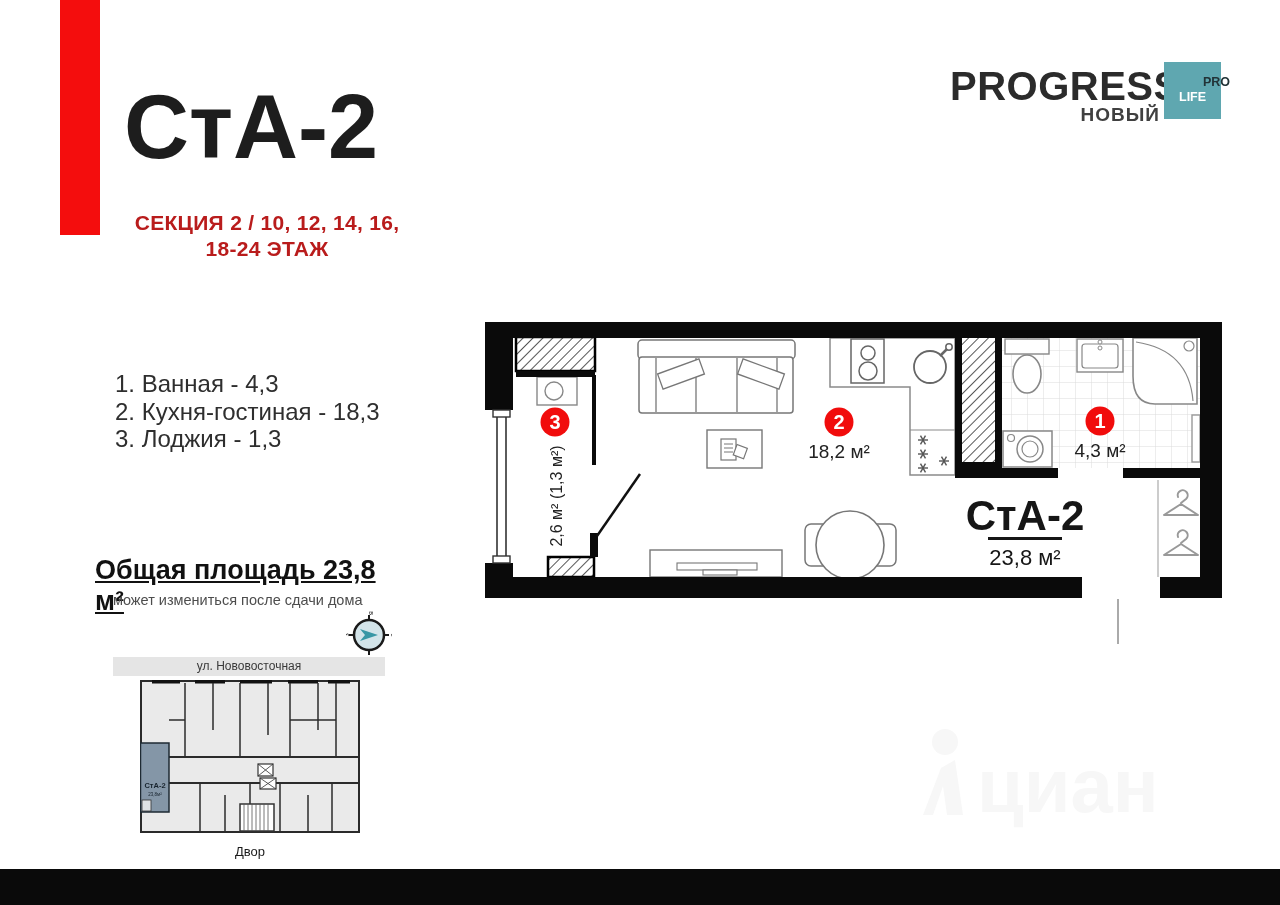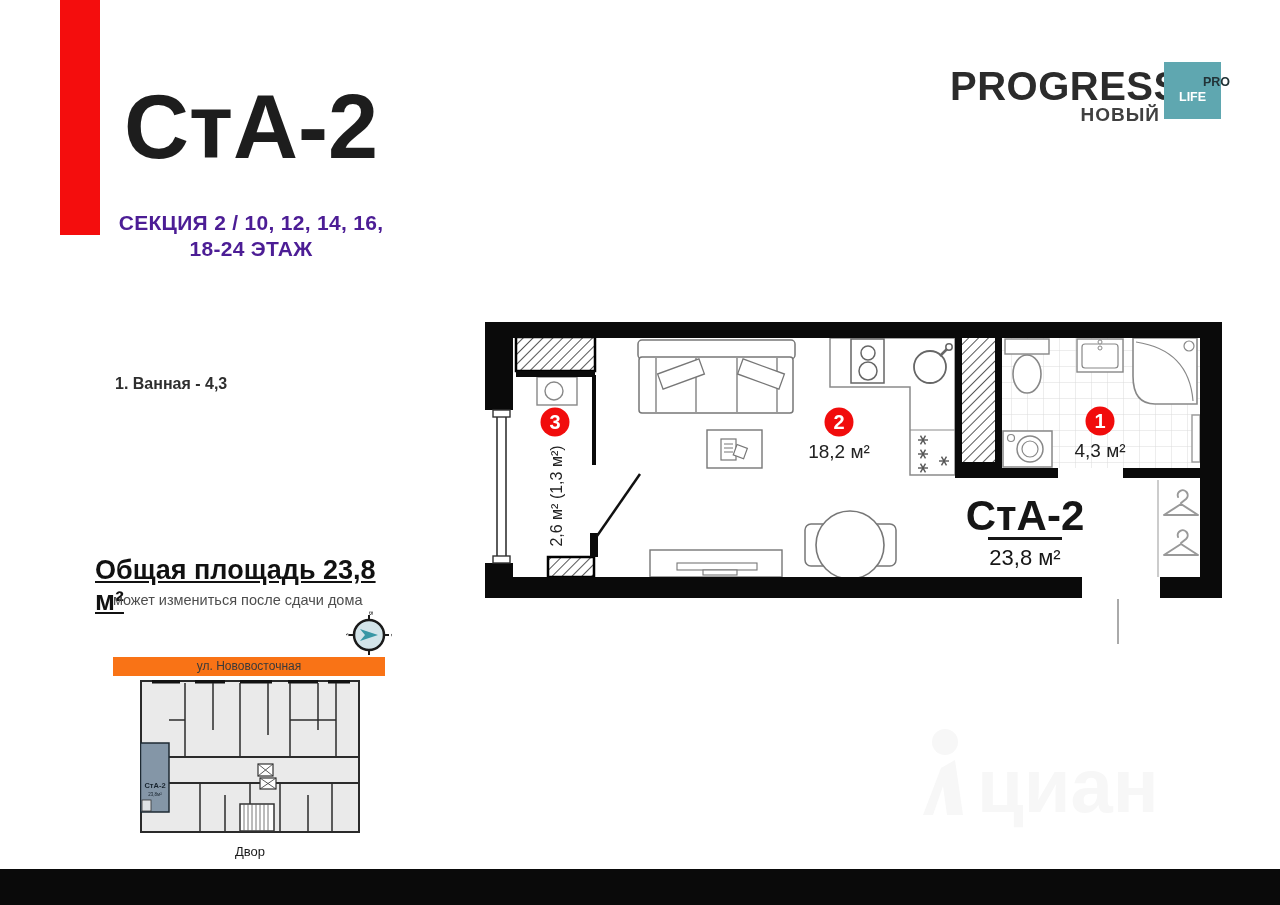--- a/index.html
+++ b/index.html
@@ -5,43 +5,43 @@
   * { margin:0; padding:0; box-sizing:border-box; }
   html,body { width:1280px; height:905px; background:#fff; overflow:hidden;
               font-family:"Liberation Sans", sans-serif; }
   .abs { position:absolute; }
   #stage { position:relative; width:1280px; height:735px; background:#fff; }
 
   
   #red-bar { left:60px; top:0; width:40px; height:235px; background:#f40d0d; }
   #main-title { left:95px; top:82px; width:312px; text-align:center;
                 font-size:90px; font-weight:700; color:#1d1d1d; line-height:1.0; }
-  #section-info { left:95px; top:210px; width:312px; text-align:center;
-                  font-size:21px; font-weight:700; color:#4c1d95; line-height:1.22; letter-spacing:.3px;}
+  #section-info { left:111px; top:210px; width:312px; text-align:center;
+                  font-size:21px; font-weight:700; color:#b91c1c; line-height:1.22; letter-spacing:.3px;}
 
   
   #logo-brand { left:950px; top:64px; width:210px; text-align:right;
                 font-size:40px; font-weight:700; color:#2b2b2b; letter-spacing:.5px;}
   #logo-sub { left:950px; top:104px; width:210px; text-align:right;
               font-size:19px; font-weight:700; color:#404040; letter-spacing:1px;}
   #logo-badge { left:1164px; top:62px; width:57px; height:57px; background:#5fa7b0;
                 padding:13px 0 0 15px; line-height:1.2; font-size:12.5px; font-weight:700;}
   #logo-badge .pro { color:#223337; display:block;padding-left:24px; }
   #logo-badge .life { color:#ffffff; display:block; }
 
   
-  #room-list { left:115px; top:370px; font-size:16px; color:#2e2e2e; line-height:27.5px;font-weight:bold; }
+  #room-list { left:115px; top:370px; font-size:24px; color:#2e2e2e; line-height:27.5px; }
 
   
   #total-area { left:95px; top:555px; width:312px; text-align:left;
                 font-size:27px; font-weight:700; color:#111;text-decoration:underline; }
   #disclaimer { left:113px; top:593px; width:290px; font-size:14.5px; line-height:15.5px; color:#4d4d4d; }
 
   
-  #street-bar { left:113px; top:657px; width:272px; height:19px; background:#f97316;
+  #street-bar { left:113px; top:657px; width:272px; height:19px; background:#e5e5e5;
                 text-align:center; font-size:12px; color:#3a3a3a; line-height:19px; }
   #mini-plan { left:140px; top:680px; }
   #yard-label { left:140px; top:844px; width:220px; text-align:center; font-size:13px; color:#1a1a1a; }
 
   #compass { left:346px; top:608px; }
 
   
   #watermark { left:893px; top:720px; color:#f7f7f7; }
   #watermark text, #watermark circle, #watermark path { fill:#f7f7f7; }
 
@@ -63,20 +63,22 @@
 
   <div id="logo-brand" class="abs">PROGRESS</div>
   <div id="logo-sub" class="abs">НОВЫЙ</div>
   <div id="logo-badge" class="abs">
     <span class="pro">PRO</span>
     <span class="life">LIFE</span>
   </div>
 
   <div id="room-list" class="abs">
     <div>1. Ванная - 4,3</div>
+    <div>2. Кухня-гостиная - 18,3</div>
+    <div>3. Лоджия - 1,3</div>
   </div>
 
   <div id="total-area" class="abs">Общая площадь 23,8 м²</div>
   <div id="disclaimer" class="abs">
     <div>может измениться после сдачи дома</div>
   </div>
 
   <svg id="compass" class="abs" width="46" height="52" viewBox="0 0 46 52">
     <line x1="23" y1="7" x2="23" y2="12" stroke="#1a1a1a" stroke-width="2"></line>
     <line x1="23" y1="42" x2="23" y2="47" stroke="#1a1a1a" stroke-width="2"></line>

